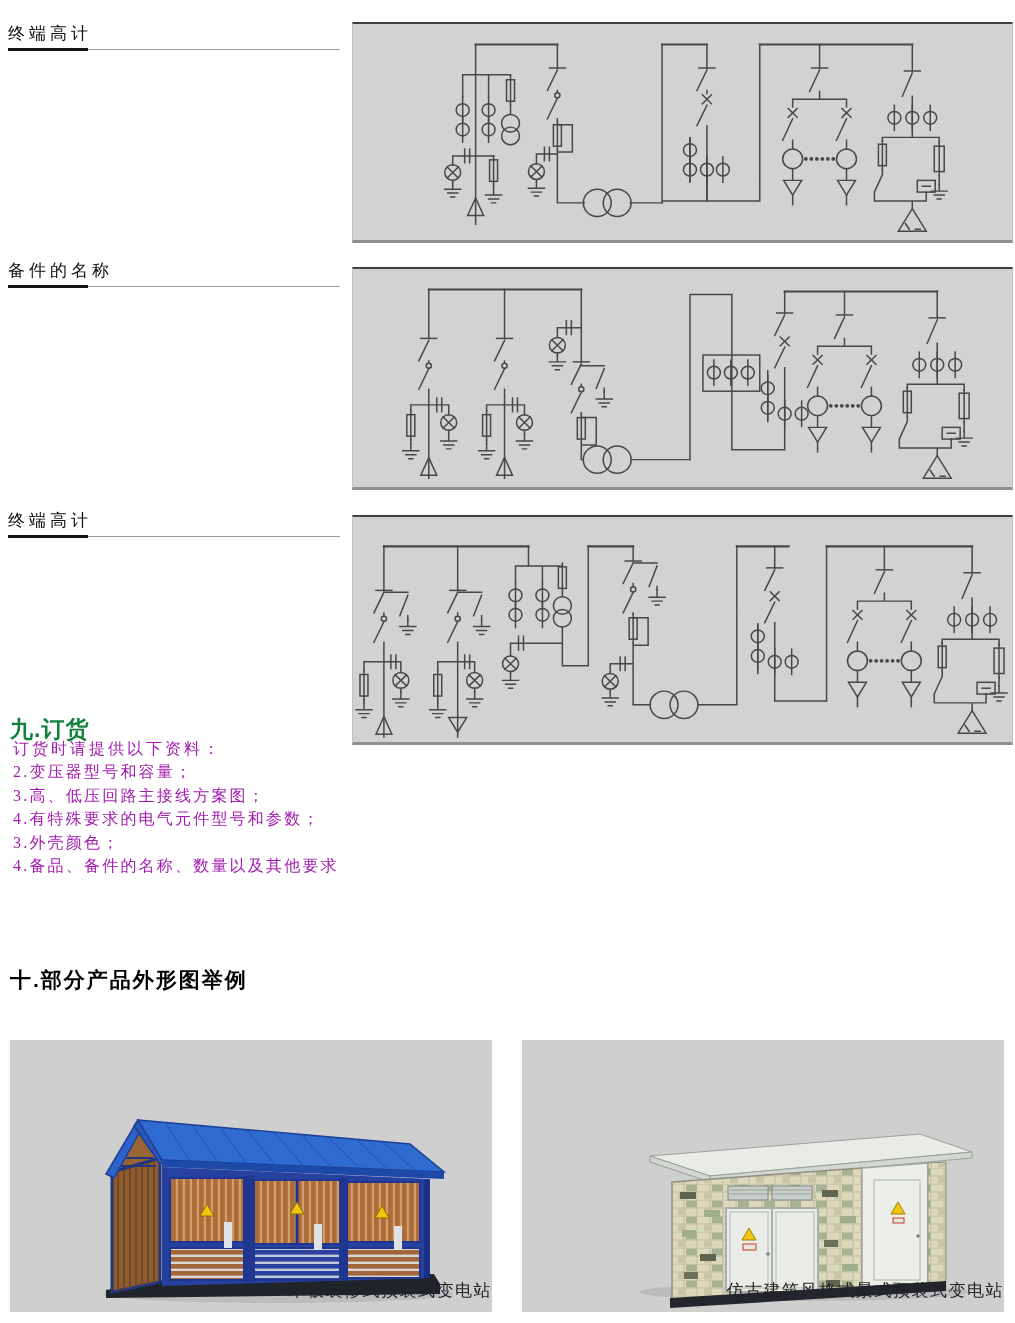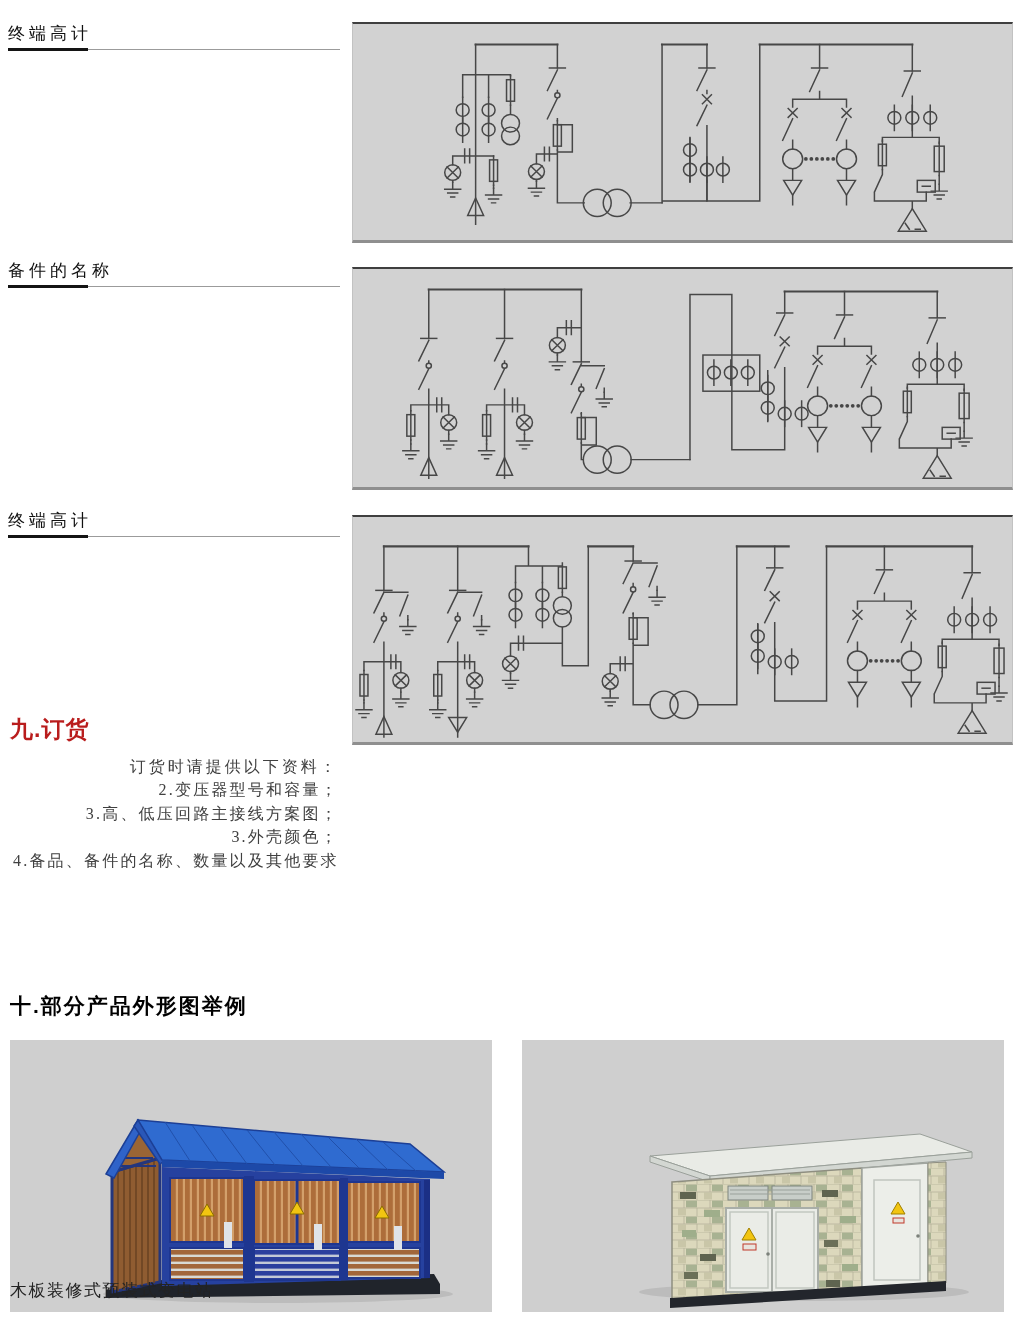--- a/index.html
+++ b/index.html
@@ -16,32 +16,32 @@
   
   .panel{position:absolute;left:352px;width:661px;background:#d2d2d2;
          border-top:2px solid #3f3f3f;border-bottom:3px solid #8f8f8f;
          border-left:1px solid #c2c2c2;border-right:1px solid #c2c2c2;box-sizing:border-box;}
   svg.schem{display:block;width:100%;height:100%;}
   svg.schem .ln{stroke:#474747;fill:none;stroke-width:1.5;stroke-linecap:square;stroke-linejoin:miter;}
   svg.schem .bus{stroke-width:2.2;}
 
   
   .h9{position:absolute;left:10px;top:714px;font-family:"Liberation Sans","DejaVu Sans",sans-serif;
-      font-weight:bold;font-size:23px;color:#b91c1c;letter-spacing:1px;}
-  .olist{position:absolute;left:13px;top:755px;font-size:16px;line-height:23.4px;color:#404040;text-align:right;}
+      font-weight:bold;font-size:23px;color:#15803d;letter-spacing:1px;}
+  .olist{position:absolute;left:13px;top:737px;font-size:16px;line-height:23.4px;color:#a21caf;}
   .olist .intro{letter-spacing:3px;}
   .olist .it{letter-spacing:2.2px;}
 
   .h10{position:absolute;left:10px;top:966px;font-family:"Liberation Sans","DejaVu Sans",sans-serif;
-       font-weight:bold;font-size:21px;color:#000;letter-spacing:2px;margin-top:26px;}
+       font-weight:bold;font-size:21px;color:#000;letter-spacing:2px;}
 
   
   .photo{position:absolute;top:1040px;width:482px;height:272px;background:#cfcfcf;}
   .photo svg{display:block;width:100%;height:100%;}
-  .photo .cap{position:absolute;left:0;right:0;bottom:10px;text-align:left;
+  .photo .cap{position:absolute;left:0;right:0;bottom:10px;text-align:right;
               font-size:17px;letter-spacing:1.5px;color:#232323;}
 </style>
 </head>
 <body>
 
 <svg width="0" height="0" style="position:absolute" aria-hidden="true">
   <defs>
     <g id="s-gnd">
         <path d="M0 0 V7 M-8 7 H8 M-5 11 H5 M-2 15 H2"></path>
       </g>
@@ -328,20 +328,21 @@
         <use href="#grp-lv" x="621" y="30"></use>
       </g>
     </svg>
   </div>
 
   <div class="h9">九.订货</div>
   <div class="olist">
     <div class="intro">订货时请提供以下资料：</div>
     <div class="it">2.变压器型号和容量；</div>
     <div class="it">3.高、低压回路主接线方案图；</div>
+    <div class="it">4.有特殊要求的电气元件型号和参数；</div>
     <div class="it">3.外壳颜色；</div>
     <div class="it">4.备品、备件的名称、数量以及其他要求</div>
   </div>
 
   <div class="h10">十.部分产品外形图举例</div>
 
   <div class="photo" style="left:10px">
     <svg viewBox="0 0 482 272">
       <ellipse cx="268" cy="254" rx="175" ry="9" fill="#bcbcbc"></ellipse>
 
@@ -414,15 +415,16 @@
 
       <polygon points="340,128 406,123 406,245 340,250" fill="#eceee9" stroke="#a0a59f" stroke-width="1.5"></polygon>
       <rect x="352" y="140" width="46" height="100" fill="none" stroke="#c0c5bf" stroke-width="1.5"></rect>
       <polygon points="376,162 383,174 369,174" fill="#f2c511" stroke="#a07f00" stroke-width="1"></polygon>
       <rect x="371" y="178" width="11" height="5" fill="#e8e4de" stroke="#c0392b" stroke-width="1"></rect>
       <circle cx="396" cy="196" r="1.8" fill="#7c817b"></circle>
       <polygon points="406,123 424,122 424,243 406,245" fill="url(#pb)" stroke="#8e8e80" stroke-width="1"></polygon>
 
       <polygon points="148,258 424,241 424,251 148,268" fill="#23262c"></polygon>
     </svg>
+    <div class="cap">仿古建筑风格式景式预装式变电站</div>
   </div>
 
 </div>
 
 </body></html>

